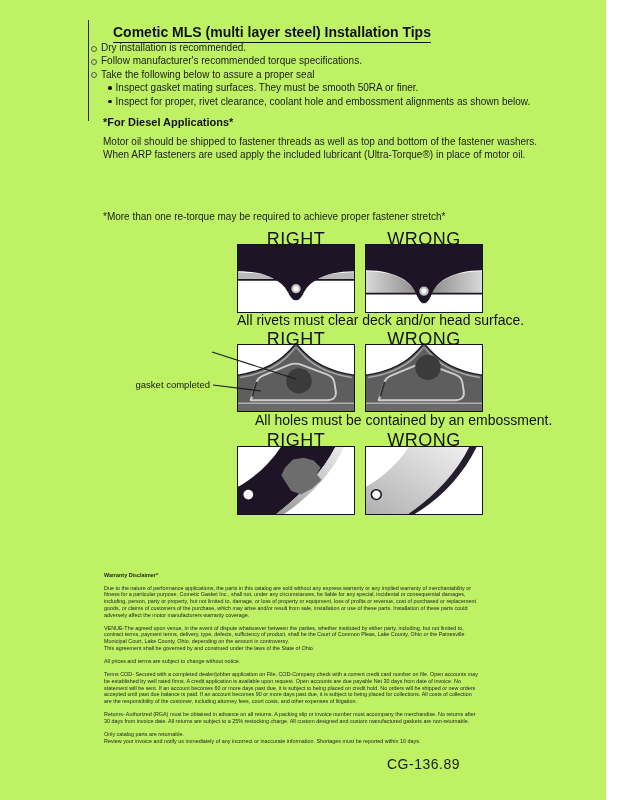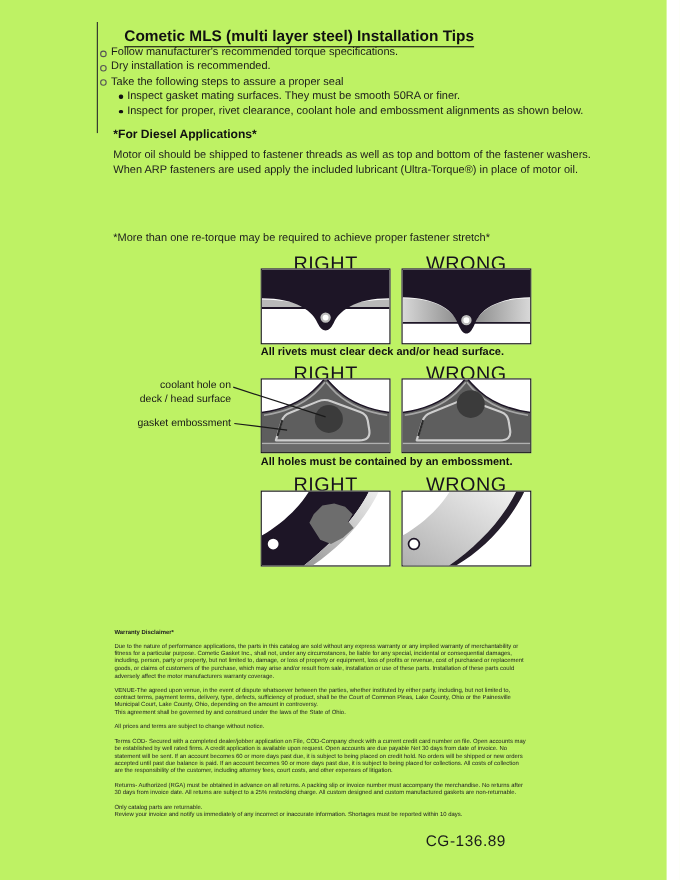--- a/index.html
+++ b/index.html
@@ -20,21 +20,21 @@
   .b-ico.fill{background:#111;width:3.6px;height:3.6px;margin-top:5px;}
 
   
   .d-head{left:103px;top:116px;font-size:11px;font-weight:700;color:#111;}
   .para{left:103px;font-size:10px;line-height:13.4px;width:440px;color:#1c1c1c;}
 
   
   .dg-label{font-size:18px;letter-spacing:.5px;color:#16111d;width:118px;text-align:center;}
   .dbox{width:118px;border:1.8px solid #141414;background:#fff;box-sizing:border-box;}
   .dbox svg{display:block;width:100%;height:100%;}
-  .cap{font-size:10px;font-weight:700;color:#111;line-height:11px;}
+  .cap{font-size:14px;font-weight:400;color:#111;line-height:11px;}
   .callout{font-size:9.5px;color:#161616;line-height:11.5px;}
   #pointer-overlay{left:0;top:0;pointer-events:none;}
 
   
   .legal{left:104px;top:572px;width:414px;font-size:5.4px;line-height:6.7px;color:#222;}
   .legal .lg-head{font-weight:700;margin:0 0 6px 0;}
   .legal p{margin:0 0 6.5px 0;}
 
   .page-code{left:387px;top:756px;font-size:14px;letter-spacing:.5px;color:#1b1b1b;}
 </style>
@@ -42,29 +42,29 @@
 <body>
 
 <div id="page">
 
   <div class="abs vrule"></div>
   <div class="abs title">Cometic MLS (multi layer steel) Installation Tips</div>
 
   <div class="abs bullets">
     <div class="b-row">
       <span class="b-ico open"></span>
-      <span>Follow manufacturer's recommended torque specifications.</span>
+      <span>Dry installation is recommended.</span>
     </div>
     <div class="b-row">
       <span class="b-ico open"></span>
-      <span>Dry installation is recommended.</span>
+      <span>Follow manufacturer's recommended torque specifications.</span>
     </div>
     <div class="b-row">
       <span class="b-ico open"></span>
-      <span>Take the following steps to assure a proper seal</span>
+      <span>Take the following below to assure a proper seal</span>
     </div>
     <div class="b-row sub">
       <span class="b-ico fill"></span>
       <span>Inspect gasket mating surfaces.  They must be smooth 50RA or finer.</span>
     </div>
     <div class="b-row sub">
       <span class="b-ico fill"></span>
       <span>Inspect for proper, rivet clearance, coolant hole and embossment alignments as shown below.</span>
     </div>
   </div>
@@ -107,23 +107,21 @@
       <circle cx="59" cy="47.5" r="5.6" fill="#bdbdbd" stroke="#1d1526" stroke-width="1.6"></circle>
       <circle cx="59" cy="47.5" r="2.7" fill="#ffffff"></circle>
     </svg>
   </div>
 
   <div class="abs cap" style="left:237px;top:315px;">All rivets must clear deck and/or head surface.</div>
 
   <div class="abs dg-label" style="left:237px;top:329px;">RIGHT</div>
   <div class="abs dg-label" style="left:365px;top:329px;">WRONG</div>
 
-  <div class="abs callout pre" style="left:110px;top:345px;width:100px;text-align:right;">coolant hole on
-deck / head surface</div>
-  <div class="abs callout" style="left:110px;top:379px;width:100px;text-align:right;">gasket embossment</div>
+  <div class="abs callout" style="left:110px;top:379px;width:100px;text-align:right;">gasket completed</div>
 
   <div class="abs dbox" style="left:237px;top:344px;height:68px;">
     <svg viewBox="0 0 118 68" preserveAspectRatio="none">
       <path d="M0,68 V31 C20,28 36,21 47,11 Q54,4.5 57.5,0 L60.5,0 Q64,4.5 71,11 C82,21 98,28 118,31 V68 Z" fill="#5e5e5e"></path>
       <path d="M0,31 C20,28 36,21 47,11 Q54,4.5 57.5,0" fill="none" stroke="#1d1526" stroke-width="1.4"></path>
       <path d="M60.5,0 Q64,4.5 71,11 C82,21 98,28 118,31" fill="none" stroke="#1d1526" stroke-width="1.4"></path>
       <path d="M2,33.5 C22,30.5 38,23 49,13 Q55,7 58.5,2.5" fill="none" stroke="#a6a6a6" stroke-width="1.5"></path>
       <path d="M59.5,2.5 Q63,7 69,13 C80,23 96,30.5 116,33.5" fill="none" stroke="#a6a6a6" stroke-width="1.5"></path>
       <path d="M13,57 L18.5,39 Q20,33.5 26,31.2 L52,20.5 Q58,18 64,20.3 L91,30.5 Q97,32.8 98,38.5 L99.5,48 Q100.5,57 90,57 L19,57 Q13.5,57 13,57 Z" fill="none" stroke="#cdcdcd" stroke-width="2" stroke-linejoin="round"></path>
       <path d="M14.5,53 L19,38" fill="none" stroke="#2c2c2c" stroke-width="2"></path>
@@ -141,21 +139,21 @@
       <path d="M2,33.5 C22,30.5 38,23 49,13 Q55,7 58.5,2.5" fill="none" stroke="#a6a6a6" stroke-width="1.5"></path>
       <path d="M59.5,2.5 Q63,7 69,13 C80,23 96,30.5 116,33.5" fill="none" stroke="#a6a6a6" stroke-width="1.5"></path>
       <path d="M13,57 L18.5,39 Q20,33.5 26,31.2 L52,20.5 Q58,18 64,20.3 L91,30.5 Q97,32.8 98,38.5 L99.5,48 Q100.5,57 90,57 L19,57 Q13.5,57 13,57 Z" fill="none" stroke="#cdcdcd" stroke-width="2" stroke-linejoin="round"></path>
       <path d="M14.5,53 L19,38" fill="none" stroke="#2c2c2c" stroke-width="2"></path>
       <circle cx="63" cy="23" r="13" fill="#3b3b3b"></circle>
       <line x1="0" y1="60" x2="118" y2="60" stroke="#b0b0b0" stroke-width="1.4"></line>
       <rect x="0" y="61" width="118" height="7" fill="#6a6a6a"></rect>
     </svg>
   </div>
 
-  <div class="abs cap" style="left:237px;top:415px;">All holes must be contained by an embossment.</div>
+  <div class="abs cap" style="left:255px;top:415px;">All holes must be contained by an embossment.</div>
 
   <div class="abs dg-label" style="left:237px;top:430px;">RIGHT</div>
   <div class="abs dg-label" style="left:365px;top:430px;">WRONG</div>
 
   <div class="abs dbox" style="left:237px;top:446px;height:69px;">
     <svg viewBox="0 0 118 69" preserveAspectRatio="none">
       <defs>
         <linearGradient id="g3r" x1="1" y1="0" x2="0" y2="1">
             <stop offset="0" stop-color="#ededed"></stop>
             <stop offset="1" stop-color="#989898"></stop>

